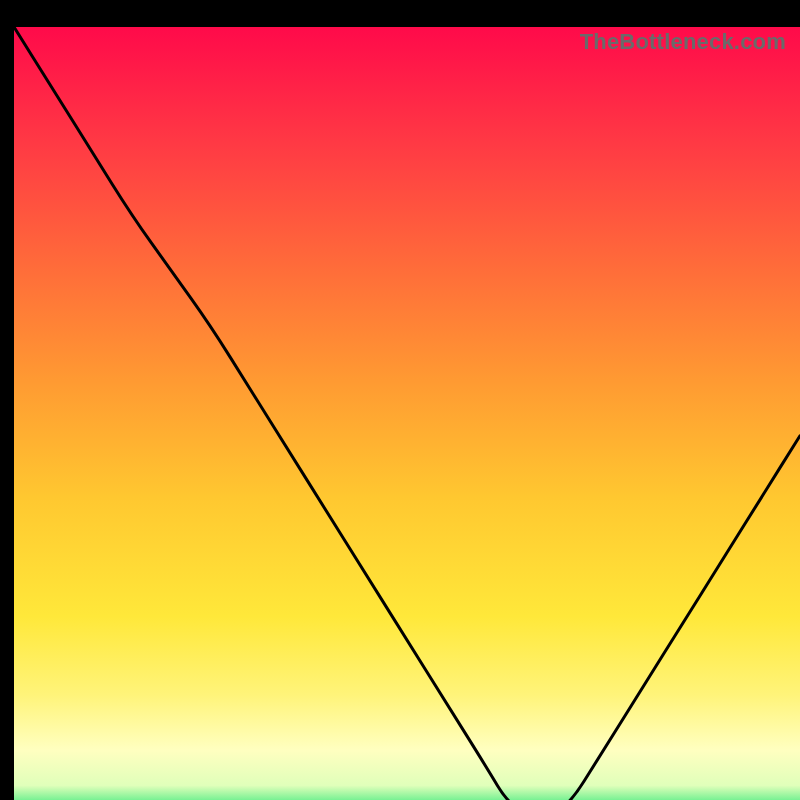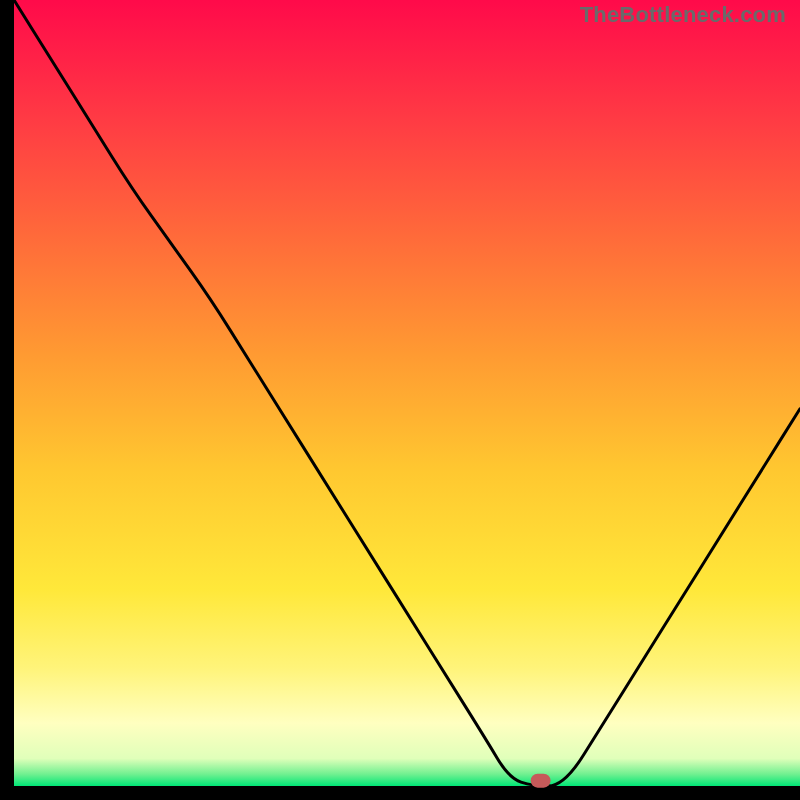--- a/index.html
+++ b/index.html
@@ -7,20 +7,21 @@
     padding: 0;
     width: 800px;
     height: 800px;
     background: #000000;
     overflow: hidden;
   }
   .chart-container {
     position: relative;
     width: 800px;
     height: 636px;
+    margin-top: 27px;
   }
   svg {
     display: block;
   }
   .watermark {
     position: absolute;
     top: 2px;
     right: 14px;
     font-family: Arial, Helvetica, sans-serif;
     font-size: 22px;

